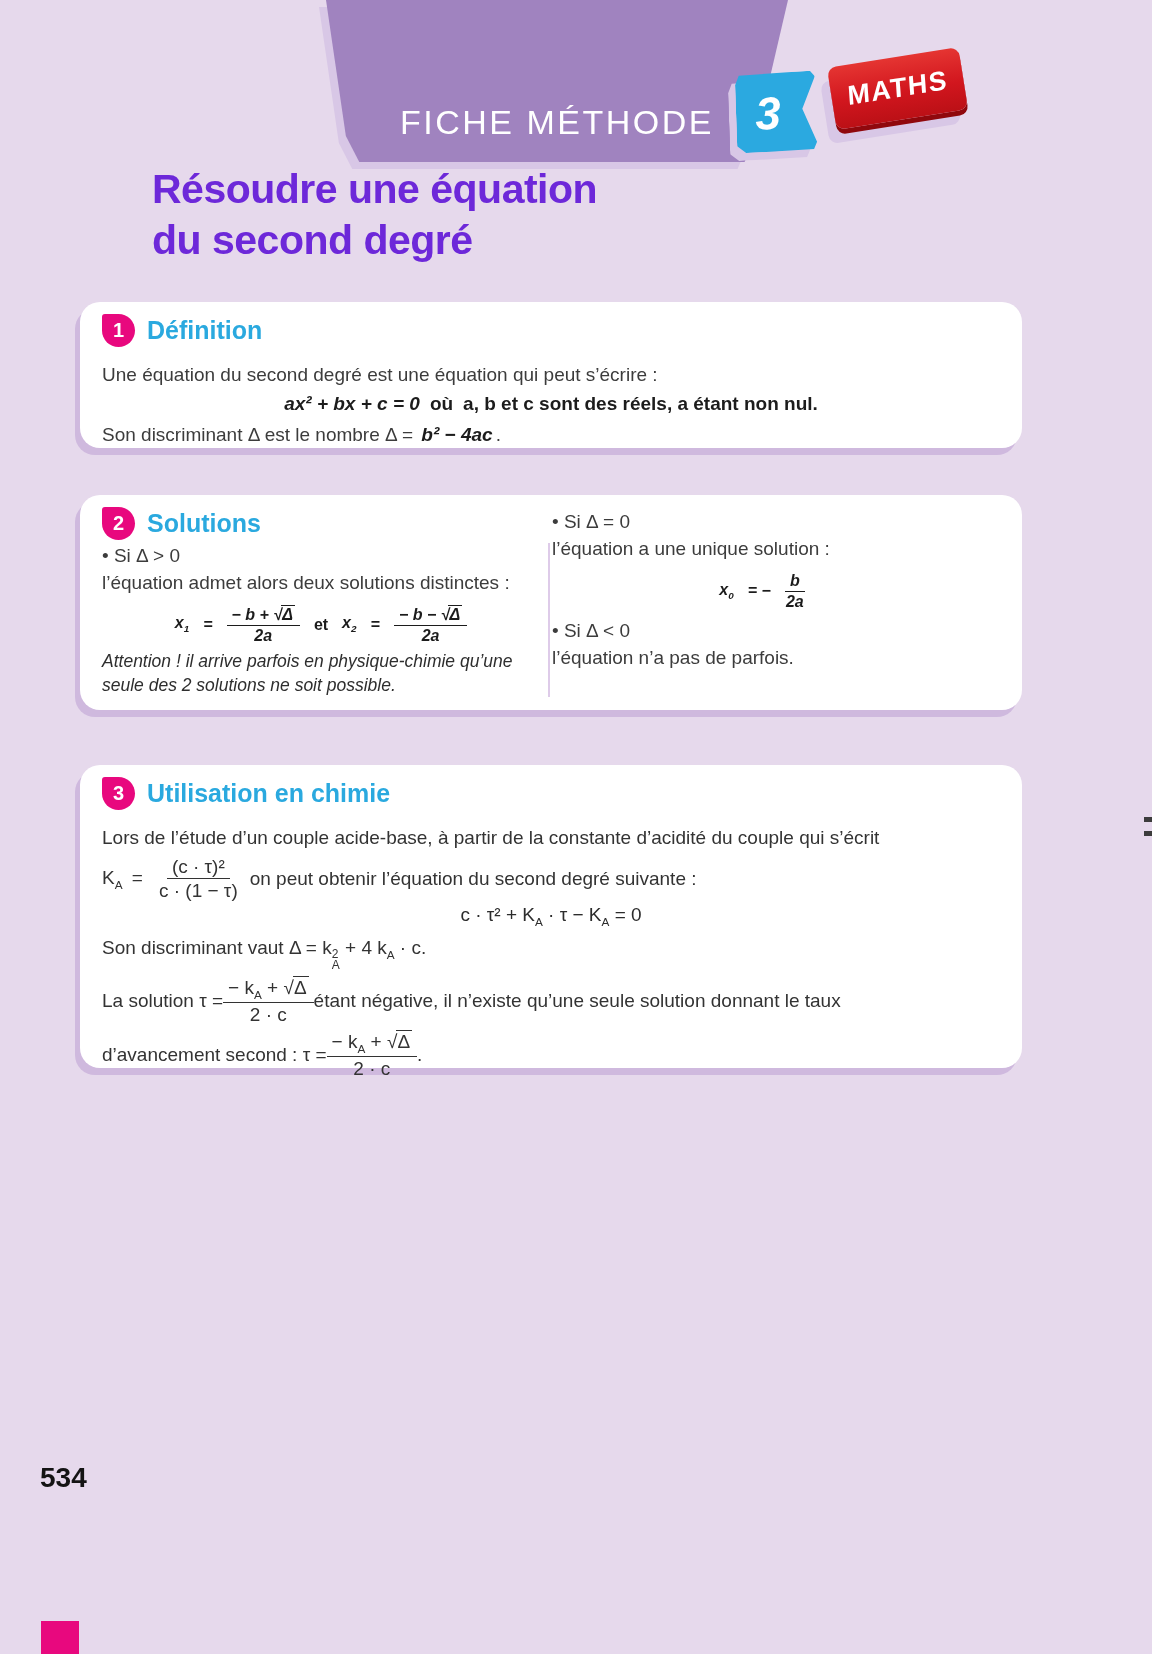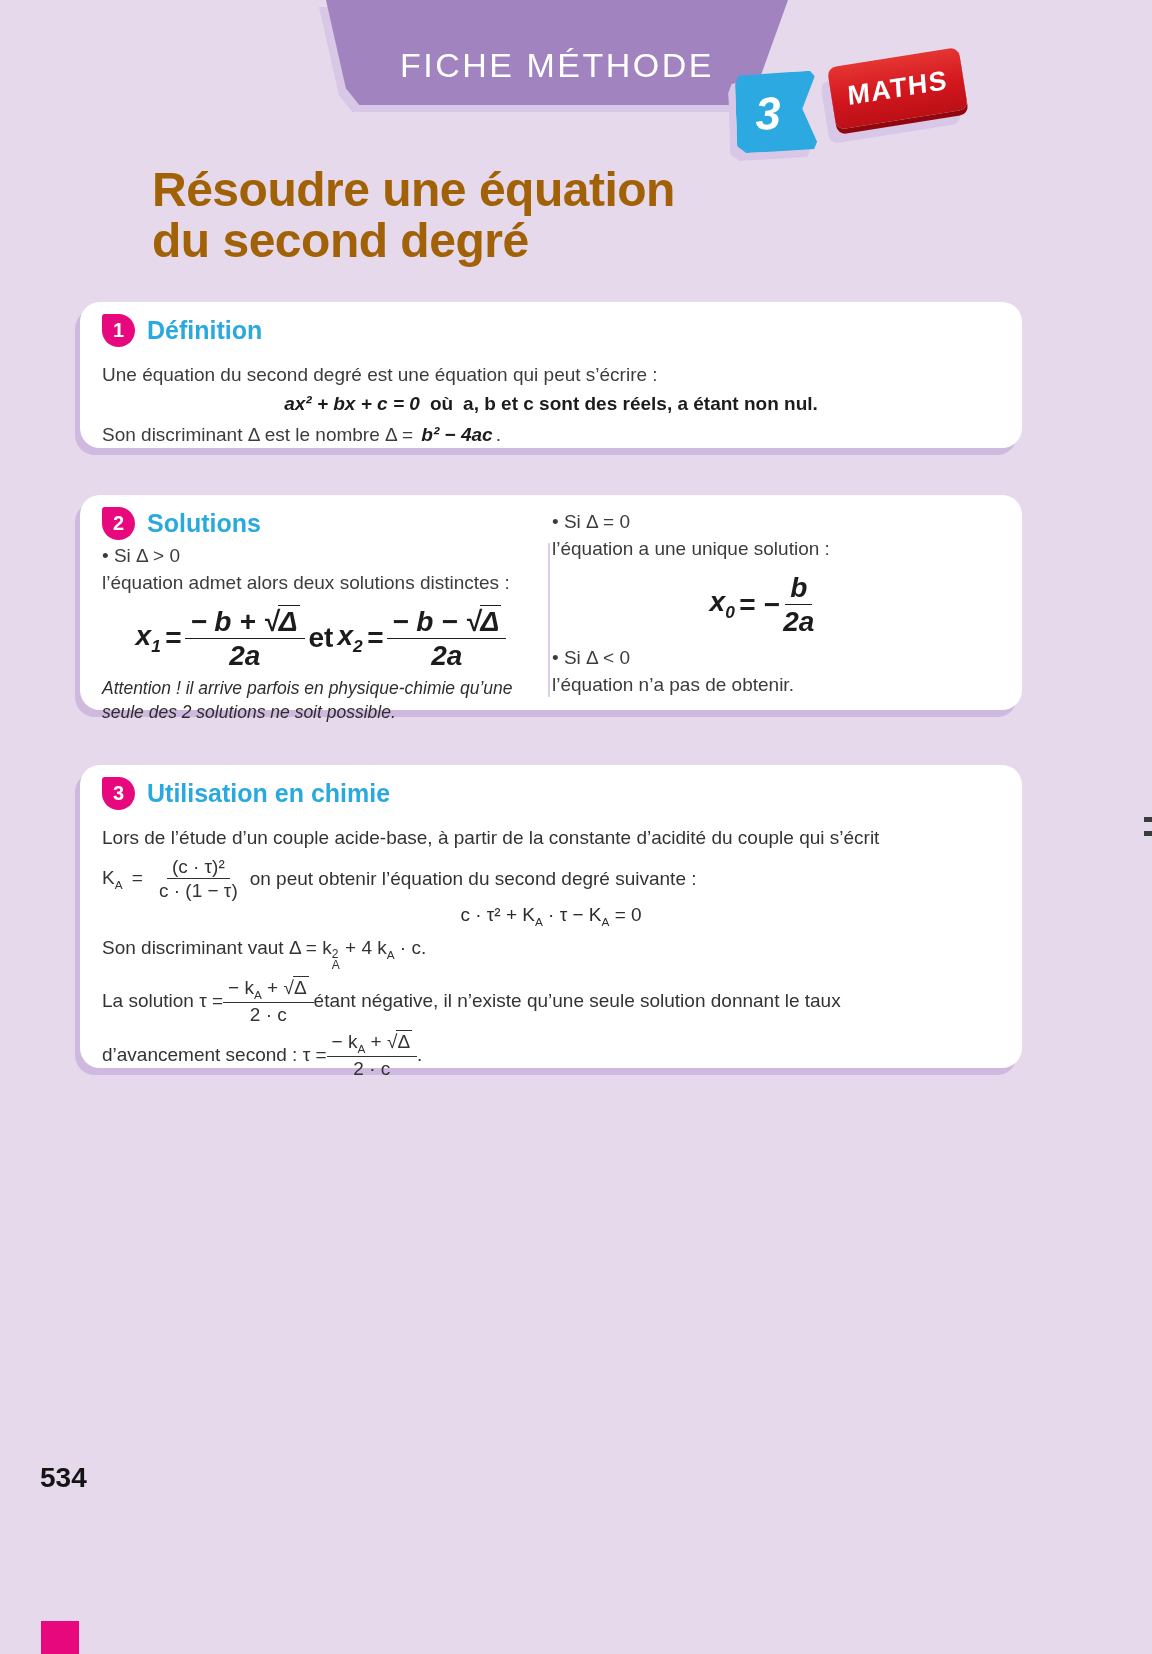--- a/index.html
+++ b/index.html
@@ -2,21 +2,21 @@
 <html><head>
 <meta charset="utf-8">
 <style>
   * { margin:0; padding:0; box-sizing:border-box; }
   html,body { width:1152px; height:1654px; }
   body { font-family:"Liberation Sans","DejaVu Sans",sans-serif; }
   .page { position:relative; width:1152px; height:1654px; background:#e6d9ec; overflow:hidden; }
 
   
   .banner, .banner-shadow {
-    position:absolute; width:462px; height:105px;
+    position:absolute; width:462px; height:162px;
     clip-path:polygon(0 0, 100% 0, 93.3% 82%, 90.6% 100%, 7.2% 100%, 4.3% 84%);
   }
   .banner-shadow { left:319px; top:7px; background:#d8c7e6; }
   .banner { left:326px; top:0; background:#a083bf; display:flex; align-items:flex-end; justify-content:center; padding-bottom:20px; }
   .banner .banner-label { color:#ffffff; font-size:34px; letter-spacing:2.5px; font-weight:400; }
 
   .flag, .flag-shadow {
     position:absolute; width:80px; height:80px;
     clip-path:polygon(0% 15%, 5% 3%, 94% 0%, 100% 7%, 83% 47%, 100% 89%, 96% 98%, 11% 100%, 0% 91%);
   }
@@ -27,21 +27,21 @@
 
   .maths-badge {
     position:absolute; left:831px; top:57px; width:133px; height:63px;
     background:linear-gradient(180deg,#e53532 0%, #d2161e 55%, #bb1016 100%);
     border-radius:9px; transform:rotate(-9deg);
     box-shadow:0 5px 0 #90080d, -9px 13px 0 #d8c7e6;
     display:flex; align-items:center; justify-content:center;
   }
   .maths-badge .maths-label { color:#fff; font-size:27px; font-weight:bold; letter-spacing:1.5px; transform:skewX(-5deg); }
 
-  .title { position:absolute; left:152px; top:164px; color:#a16207; font-size:48px; line-height:51px; font-weight:bold; letter-spacing:-0.5px; }
+  .title { position:absolute; left:152px; top:164px; color:#6d28d9; font-size:41px; line-height:51px; font-weight:bold; letter-spacing:-0.5px; }
   .title span { display:block; }
 
   
   .card { position:absolute; left:80px; width:942px; background:#fff; border-radius:20px;
           box-shadow:-5px 7px 0 #cfb9de; padding:12px 22px; color:#3c3c3c; }
   #card-definition { top:302px; height:146px; }
   #card-solutions  { top:495px; height:215px; }
   #card-chimie     { top:765px; height:303px; }
 
   .card-head { display:flex; align-items:center; gap:12px; }
@@ -57,22 +57,22 @@
 
   
   .frac { display:inline-flex; flex-direction:column; align-items:center; line-height:1.12; vertical-align:middle; }
   .frac .num { border-bottom:1.6px solid currentColor; padding:0 5px 1px; white-space:nowrap; }
   .frac .den { padding-top:1px; white-space:nowrap; }
   sub { font-size:0.62em; }
   .sqrt { display:inline-flex; align-items:baseline; }
   .sqrt .rad { border-top:1.6px solid currentColor; padding:0 2px 0 1px; margin-left:-1px; }
   .mvar { white-space:nowrap; }
   .eqs { margin:0 4px; }
-  .formula-row { display:flex; justify-content:center; align-items:center; 
-                 font-size:28px; font-weight:bold; font-style:italic; color:#1c1c1c; margin:9px 0 6px; }
+  .formula-row { display:flex; justify-content:center; align-items:center; gap:10px;
+                 font-size:16px; font-weight:bold; font-style:italic; color:#1c1c1c; margin:9px 0 6px; }
   .formula-row .joiner { font-style:normal; margin:0 4px; }
   .supsub { display:inline-flex; flex-direction:column; align-items:flex-start; font-size:12px; line-height:11px; vertical-align:-4px; }
 
   
   #card-solutions .c2-left  { position:absolute; left:22px;  top:50px; width:438px; font-size:19px; }
   #card-solutions .c2-right { position:absolute; left:472px; top:16px; width:420px; font-size:19px; }
   #card-solutions .c2-divider { position:absolute; left:468px; top:48px; width:2px; height:154px; background:#decbe9; }
   .cond { margin-bottom:3px; }
   .warning { font-style:italic; font-size:17.5px; line-height:1.35; color:#2e2e2e; margin-top:3px; }
   .c2-right .formula-row { margin:10px 0; }
@@ -170,21 +170,21 @@
       <div class="body-line">l’équation a une unique solution :</div>
       <div class="formula-row">
         <span class="mvar"><span>x</span><sub>0</sub></span>
         <span class="eqs">= −</span>
         <span class="frac">
           <span class="num">b</span>
           <span class="den">2a</span>
         </span>
       </div>
       <div class="cond cond2">• Si Δ &lt; 0</div>
-      <div class="body-line">l’équation n’a pas de obtenir.</div>
+      <div class="body-line">l’équation n’a pas de parfois.</div>
     </div>
   </section>
 
   <section class="card chem" id="card-chimie">
     <div class="card-head">
       <span class="badge">3</span>
       <span class="card-title">Utilisation en chimie</span>
     </div>
     <p class="body-line intro">Lors de l’étude d’un couple acide-base, à partir de la constante d’acidité du couple qui s’écrit</p>
 

